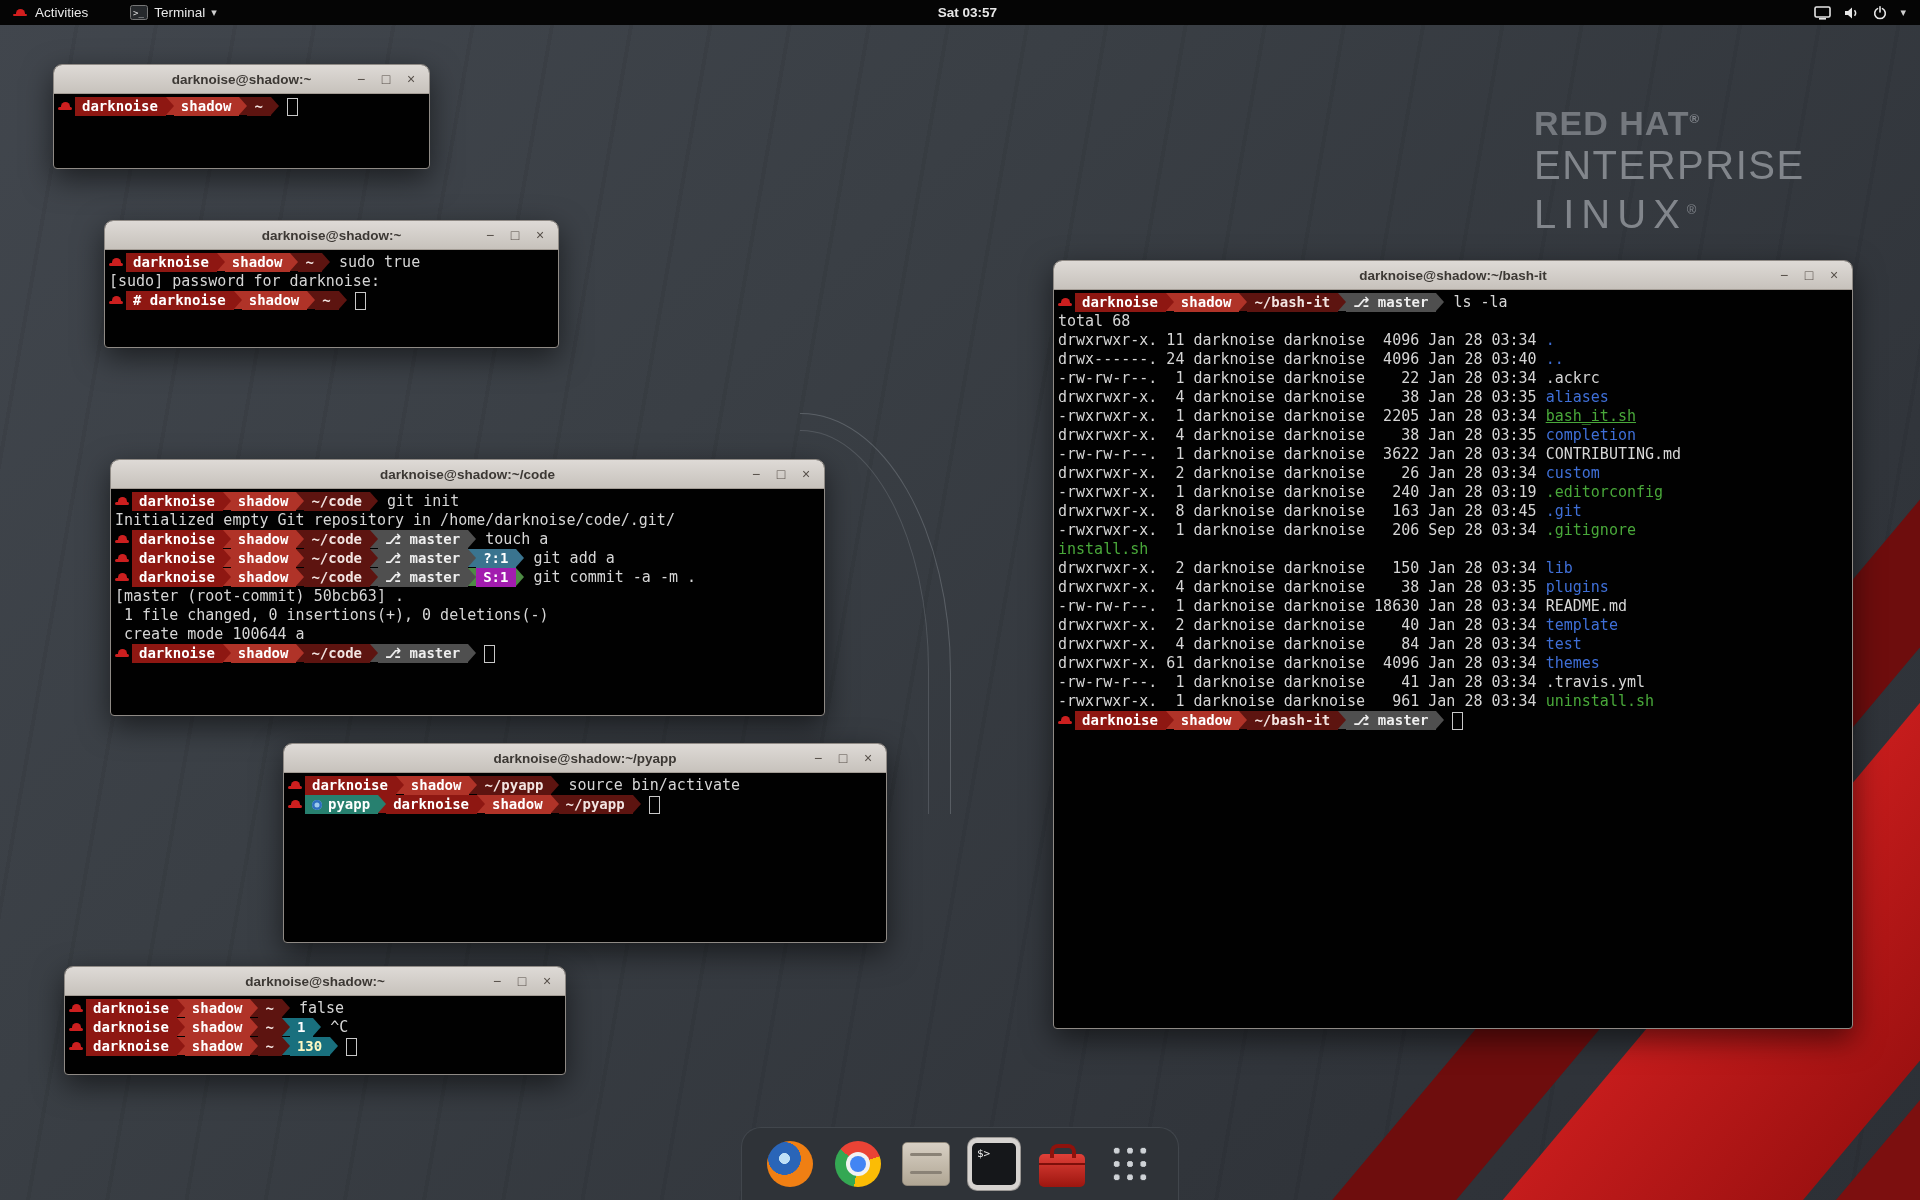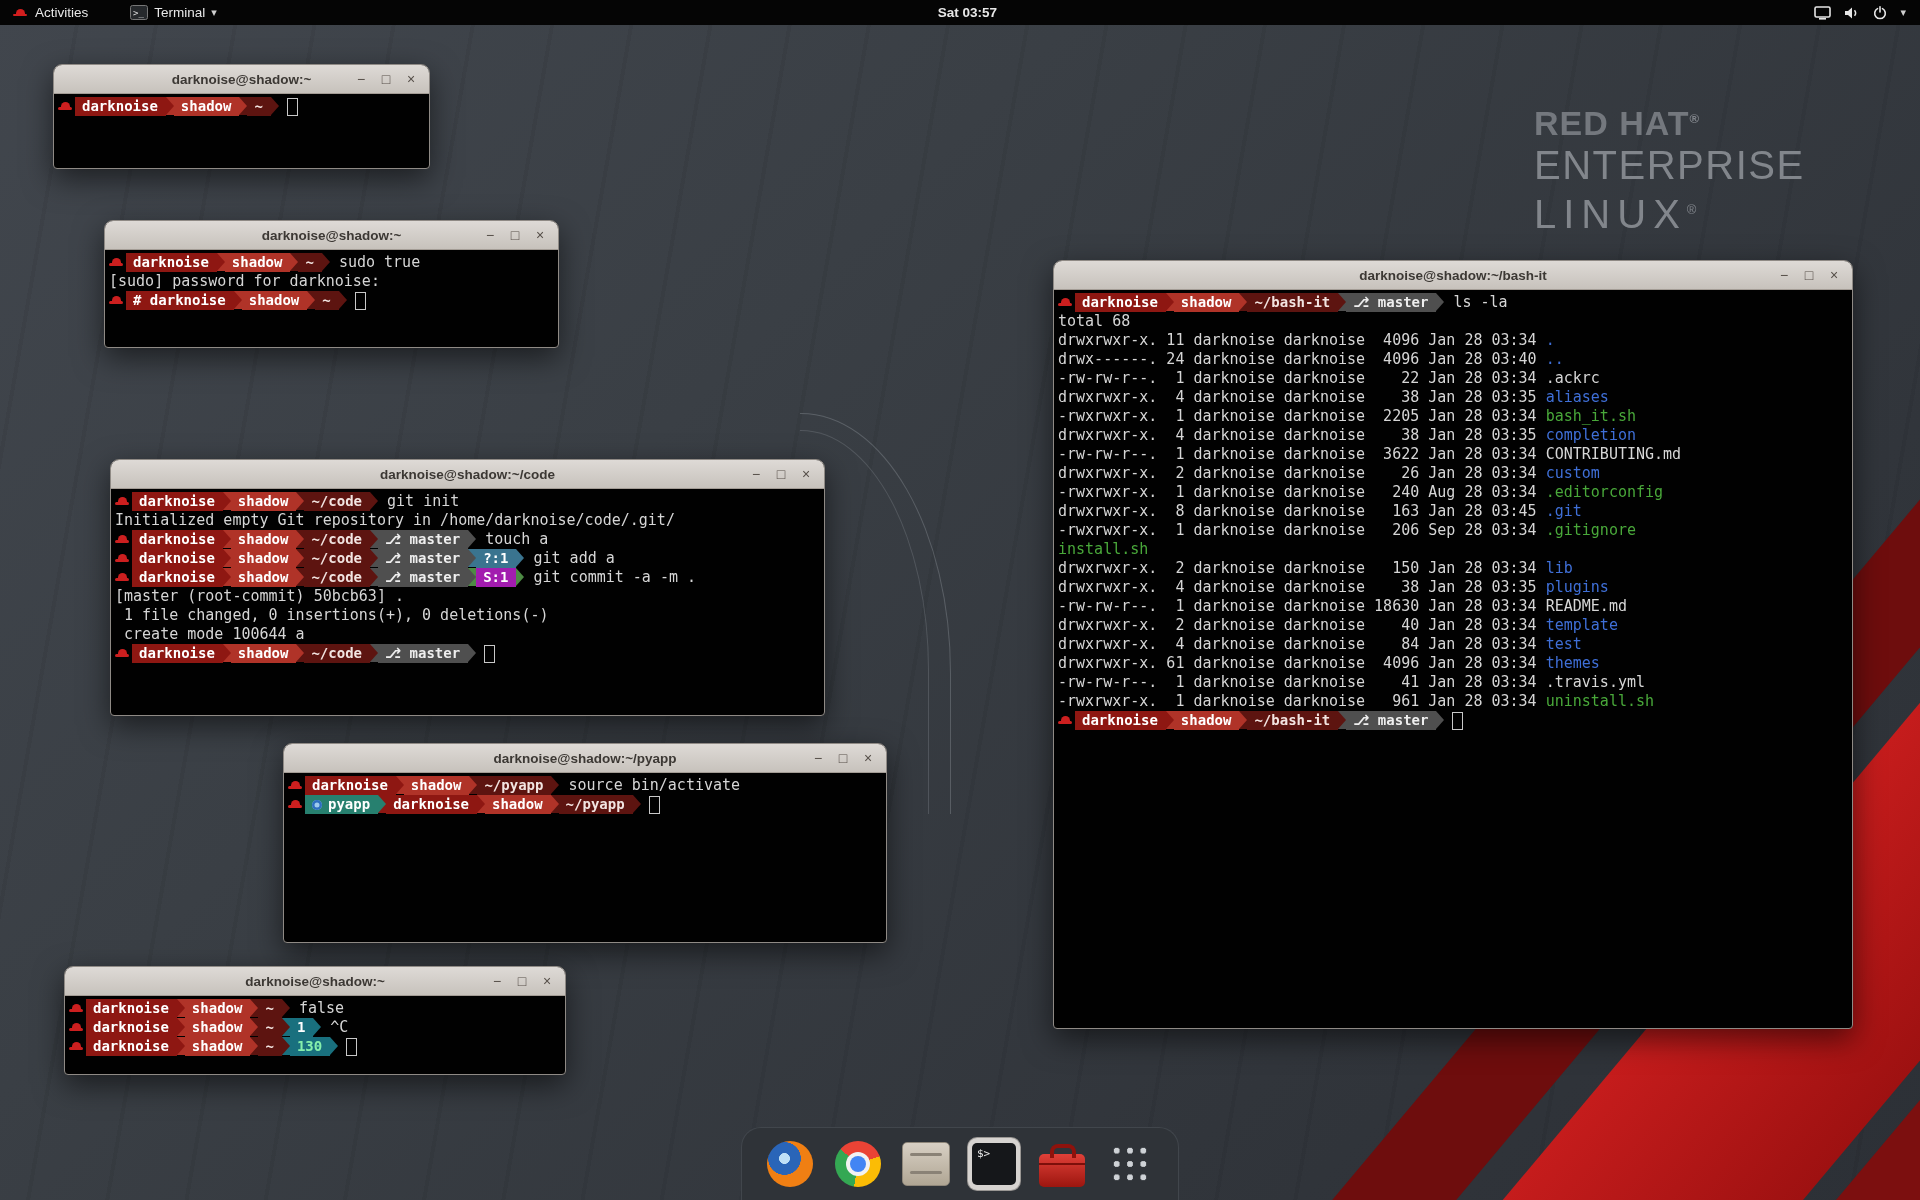--- a/index.html
+++ b/index.html
@@ -360,21 +360,21 @@
         <span class="ttxt"> ^C</span>
       </div>
       <div class="trow">
         <span class="hat"></span>
         <span class="pseg" style="background: rgb(142, 23, 18); color: rgb(255, 255, 255);">darknoise</span>
         <span class="parr" style="border-left-color: rgb(142, 23, 18); border-top-color: rgb(176, 51, 40); border-bottom-color: rgb(176, 51, 40);"></span>
         <span class="pseg" style="background: rgb(176, 51, 40); color: rgb(255, 255, 255);">shadow</span>
         <span class="parr" style="border-left-color: rgb(176, 51, 40); border-top-color: rgb(93, 20, 16); border-bottom-color: rgb(93, 20, 16);"></span>
         <span class="pseg" style="background: rgb(93, 20, 16); color: rgb(242, 228, 225);">~</span>
         <span class="parr" style="border-left-color: rgb(93, 20, 16); border-top-color: rgb(25, 112, 126); border-bottom-color: rgb(25, 112, 126);"></span>
-        <span class="pseg" style="background: rgb(25, 112, 126); color: #86efac;">130</span>
+        <span class="pseg" style="background: rgb(25, 112, 126); color: #fef9c3;">130</span>
         <span class="parr" style="border-left-color: rgb(25, 112, 126);"></span>
         <span class="cursor"></span>
       </div>
     </div>
 </div>
 
 <div class="win w6">
   <div class="titlebar">
     <span class="title">darknoise@shadow:~/bash-it</span>
     <span class="tbtns">
@@ -410,36 +410,36 @@
       <div class="trow">
         <span class="ttxt">-rw-rw-r--.  1 darknoise darknoise    22 Jan 28 03:34 </span>
         <span class="ttxt">.ackrc</span>
       </div>
       <div class="trow">
         <span class="ttxt">drwxrwxr-x.  4 darknoise darknoise    38 Jan 28 03:35 </span>
         <span class="ttxt" style="color: rgb(63, 111, 215);">aliases</span>
       </div>
       <div class="trow">
         <span class="ttxt">-rwxrwxr-x.  1 darknoise darknoise  2205 Jan 28 03:34 </span>
-        <span class="ttxt" style="color: rgb(73, 168, 58);">bash_it.sh</span>
+        <span class="ttxt" style="color: rgb(73, 168, 58); text-decoration: underline;">bash_it.sh</span>
       </div>
       <div class="trow">
         <span class="ttxt">drwxrwxr-x.  4 darknoise darknoise    38 Jan 28 03:35 </span>
         <span class="ttxt" style="color: rgb(63, 111, 215);">completion</span>
       </div>
       <div class="trow">
         <span class="ttxt">-rw-rw-r--.  1 darknoise darknoise  3622 Jan 28 03:34 </span>
         <span class="ttxt">CONTRIBUTING.md</span>
       </div>
       <div class="trow">
         <span class="ttxt">drwxrwxr-x.  2 darknoise darknoise    26 Jan 28 03:34 </span>
         <span class="ttxt" style="color: rgb(63, 111, 215);">custom</span>
       </div>
       <div class="trow">
-        <span class="ttxt">-rwxrwxr-x.  1 darknoise darknoise   240 Aug 28 03:34 </span>
+        <span class="ttxt">-rwxrwxr-x.  1 darknoise darknoise   240 Jan 28 03:19 </span>
         <span class="ttxt" style="color: rgb(73, 168, 58);">.editorconfig</span>
       </div>
       <div class="trow">
         <span class="ttxt">drwxrwxr-x.  8 darknoise darknoise   163 Jan 28 03:45 </span>
         <span class="ttxt" style="color: rgb(63, 111, 215);">.git</span>
       </div>
       <div class="trow">
         <span class="ttxt">-rwxrwxr-x.  1 darknoise darknoise   206 Sep 28 03:34 </span>
         <span class="ttxt" style="color: rgb(73, 168, 58);">.gitignore</span>
       </div>

